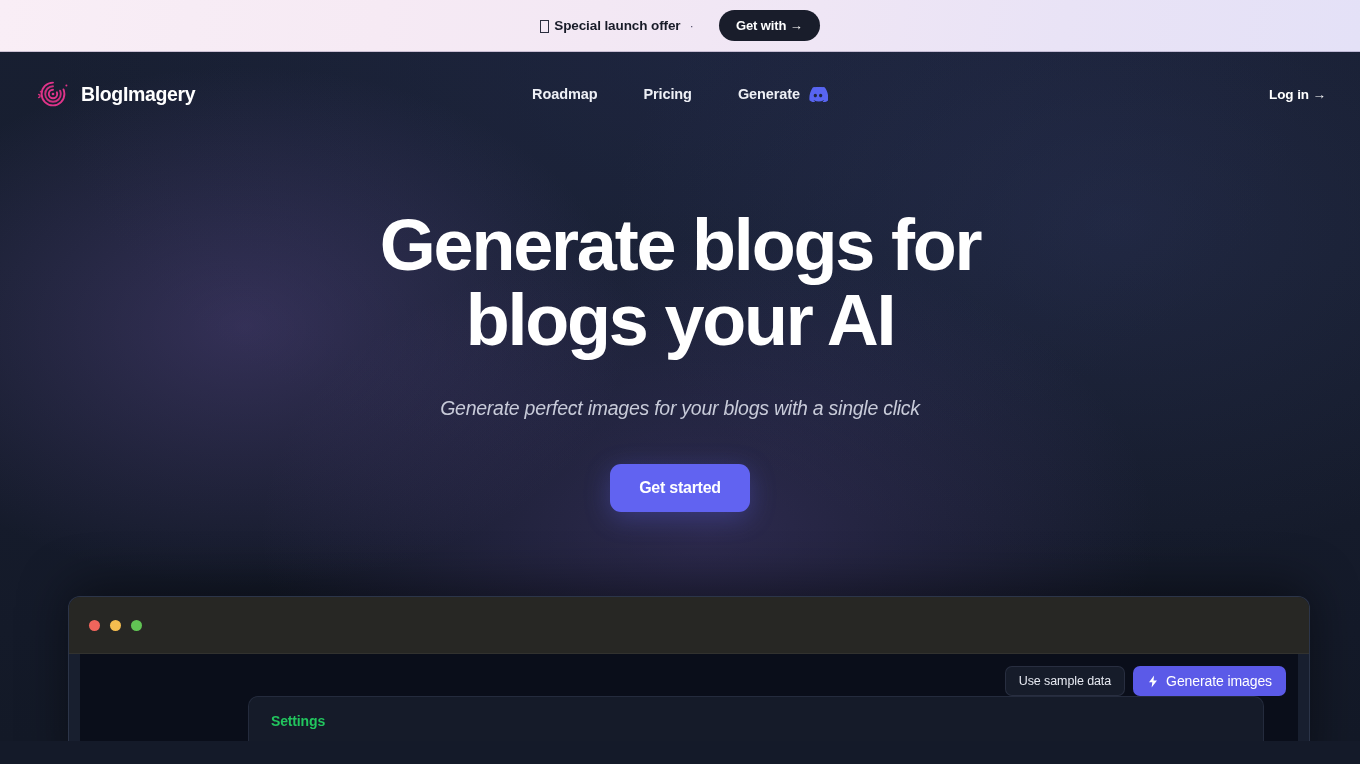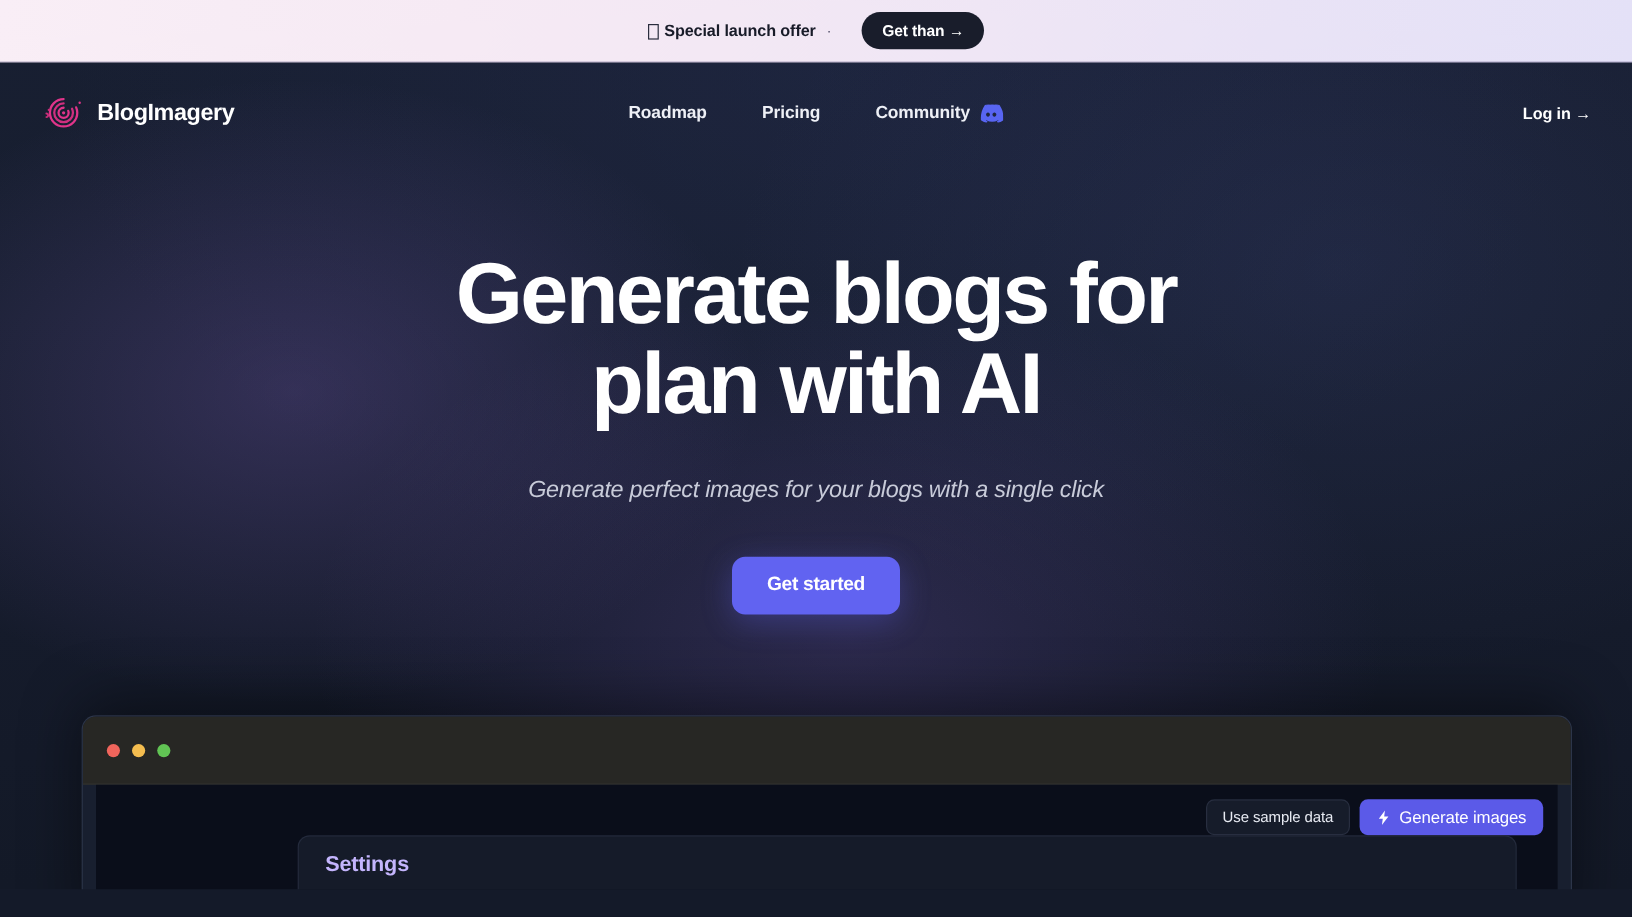--- a/index.html
+++ b/index.html
@@ -232,37 +232,37 @@
     border-radius:10px 10px 0 0;
     overflow:hidden;
   }
   .settings-head {
     height:48px;
     display:flex; align-items:center;
     padding:0 22px;
     border-bottom:1px solid rgba(120,132,168,0.14);
   }
   .settings-title {
-    font-size:18px; font-weight:700; color:#c4b5fd;
+    font-size:14px; font-weight:700; color:#22c55e;
     letter-spacing:-0.15px;
   }
   .settings-body { height:42px; background:#151b29; }
 </style>
 </head>
 <body>
 
 <div class="page">
 
   <div class="banner">
     <div class="banner-inner">
       <span class="banner-emoji"></span>
       <span class="banner-strong">Special launch offer</span>
       <span class="banner-dot">·</span>
     </div>
-    <button class="banner-cta">Get than →</button>
+    <button class="banner-cta">Get with →</button>
   </div>
 
   <div class="nav">
     <div class="brand">
       <svg class="brand-mark" viewBox="0 0 34 34">
         <path d="M17 5.6 A11.4 11.4 0 1 0 28.4 17 A11.4 11.4 0 0 0 17 5.6" fill="none" stroke="#e0348a" stroke-width="1.9" stroke-linecap="round" stroke-dasharray="58 14"></path>
         <path d="M17 9.2 A7.8 7.8 0 1 0 24.8 17 A7.8 7.8 0 0 0 17 9.2" fill="none" stroke="#cf2f7f" stroke-width="1.9" stroke-linecap="round" stroke-dasharray="40 10"></path>
         <path d="M17 12.8 A4.2 4.2 0 1 0 21.2 17 A4.2 4.2 0 0 0 17 12.8" fill="none" stroke="#e0348a" stroke-width="1.9" stroke-linecap="round" stroke-dasharray="21 7"></path>
         <circle cx="17" cy="17" r="1.35" fill="#e0348a"></circle>
         <circle cx="30.4" cy="8.6" r="1.0" fill="#e0348a"></circle>
@@ -273,34 +273,34 @@
     </div>
 
     <div class="nav-links">
       <a class="nav-link">
         <span>Roadmap</span>
       </a>
       <a class="nav-link">
         <span>Pricing</span>
       </a>
       <a class="nav-link">
-        <span>Community</span>
+        <span>Generate</span>
         <svg class="discord-ico" viewBox="0 0 24 18">
           <path d="M20.3 1.6A18 18 0 0 0 15.9.3l-.25.47a16.7 16.7 0 0 1 3.9 1.4 15.3 15.3 0 0 0-13.1 0A16.7 16.7 0 0 1 10.35.77L10.1.3A18 18 0 0 0 5.7 1.6C2.2 6.8 1.3 11.9 1.75 16.9a18.2 18.2 0 0 0 5.5 2.8l1.2-1.65a11.9 11.9 0 0 1-1.85-.9l.45-.35a12.9 12.9 0 0 0 11.9 0l.45.35c-.58.35-1.2.65-1.85.9l1.2 1.65a18.2 18.2 0 0 0 5.5-2.8c.53-5.8-.9-10.86-3.95-15.3zM8.8 13.4c-1.07 0-1.95-.98-1.95-2.18S7.7 9.04 8.8 9.04s1.97.98 1.95 2.18c0 1.2-.86 2.18-1.95 2.18zm6.4 0c-1.07 0-1.95-.98-1.95-2.18s.86-2.18 1.95-2.18 1.97.98 1.95 2.18c0 1.2-.86 2.18-1.95 2.18z" fill="#5865f2" transform="translate(0,-1)"></path>
         </svg>
       </a>
     </div>
 
     <a class="login">Log in →</a>
   </div>
 
   <div class="hero">
     <h1 class="hero-title">
       <span>Generate blogs for</span>
-      <span>plan with AI</span>
+      <span>blogs your AI</span>
     </h1>
     <p class="hero-sub">Generate perfect images for your blogs with a single click</p>
     <div class="hero-cta-wrap">
       <button class="hero-cta">Get started</button>
     </div>
   </div>
 
   <div class="preview">
     <div class="titlebar">
       <div class="dots">

